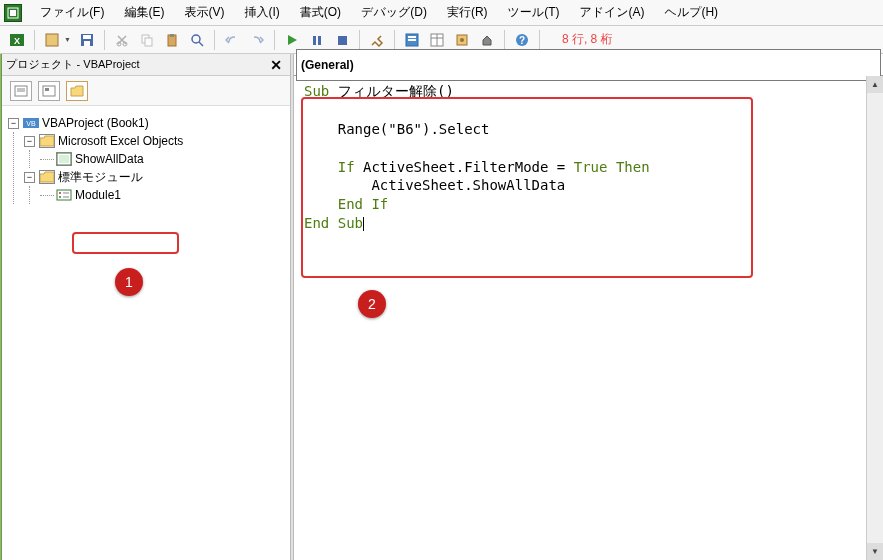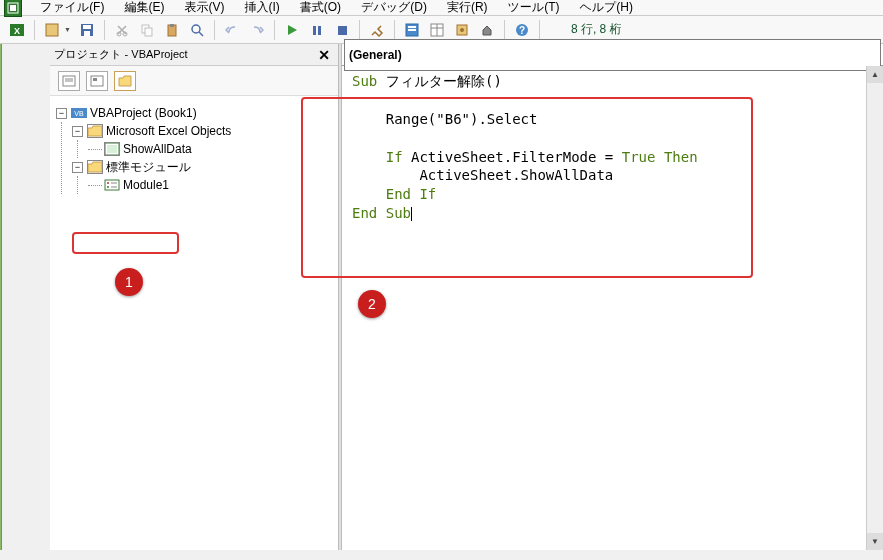--- a/index.html
+++ b/index.html
@@ -8,21 +8,21 @@
   font-size: 12px;
   background: #f0f0f0;
   width: 883px;
   height: 560px;
   overflow: hidden;
   position: relative;
 }
 .menubar {
   display: flex;
   align-items: center;
-  height: 16px;
+  height: 26px;
   background: #f8f8f8;
   border-bottom: 1px solid #ccc;
   padding-left: 4px;
 }
 .menubar .app-icon {
   width: 18px; height: 18px;
   background: #2a7a2a;
   border: 1px solid #155015;
   margin-right: 8px;
   display: flex; align-items: center; justify-content: center;
@@ -52,35 +52,34 @@
   background: #ccc;
   margin: 0 3px;
 }
 .toolbar .dropdown-arrow {
   font-size: 7px;
   color: #555;
   margin-left: -2px;
   padding-right: 2px;
 }
 .toolbar .status-text {
-  margin-left: 25px;
+  margin-left: 16px;
   font-size: 12px;
-  color: #14532d;
+  color: #ef4444;
 }
 .content {
   display: flex;
   height: calc(100% - 54px);
 }
 .left-col { width: 2px; background: #8aba6a; border-right: 1px solid #6a9a4a; }
 .project-panel {
   width: 288px;
   background: #fff;
   display: flex;
   flex-direction: column;
-  margin-left: 48px;
 }
 .panel-title {
   display: flex;
   align-items: center;
   justify-content: space-between;
   height: 22px;
   background: #f0f0f0;
   padding: 0 4px;
   font-size: 11px;
   border-bottom: 1px solid #ccc;
@@ -222,20 +221,21 @@
       </svg>
   </div>
   <div class="menu-item">ファイル(F)</div>
   <div class="menu-item">編集(E)</div>
   <div class="menu-item">表示(V)</div>
   <div class="menu-item">挿入(I)</div>
   <div class="menu-item">書式(O)</div>
   <div class="menu-item">デバッグ(D)</div>
   <div class="menu-item">実行(R)</div>
   <div class="menu-item">ツール(T)</div>
+  <div class="menu-item">アドイン(A)</div>
   <div class="menu-item">ヘルプ(H)</div>
 </div>
 
 <div class="toolbar">
   <div class="tbtn">
       <svg width="16" height="16">
         <rect x="1" y="2" width="14" height="12" fill="#2a7a2a"></rect>
         <text x="8" y="12" text-anchor="middle" fill="#fff" font-size="9" font-weight="bold">X</text>
       </svg>
     </div>

